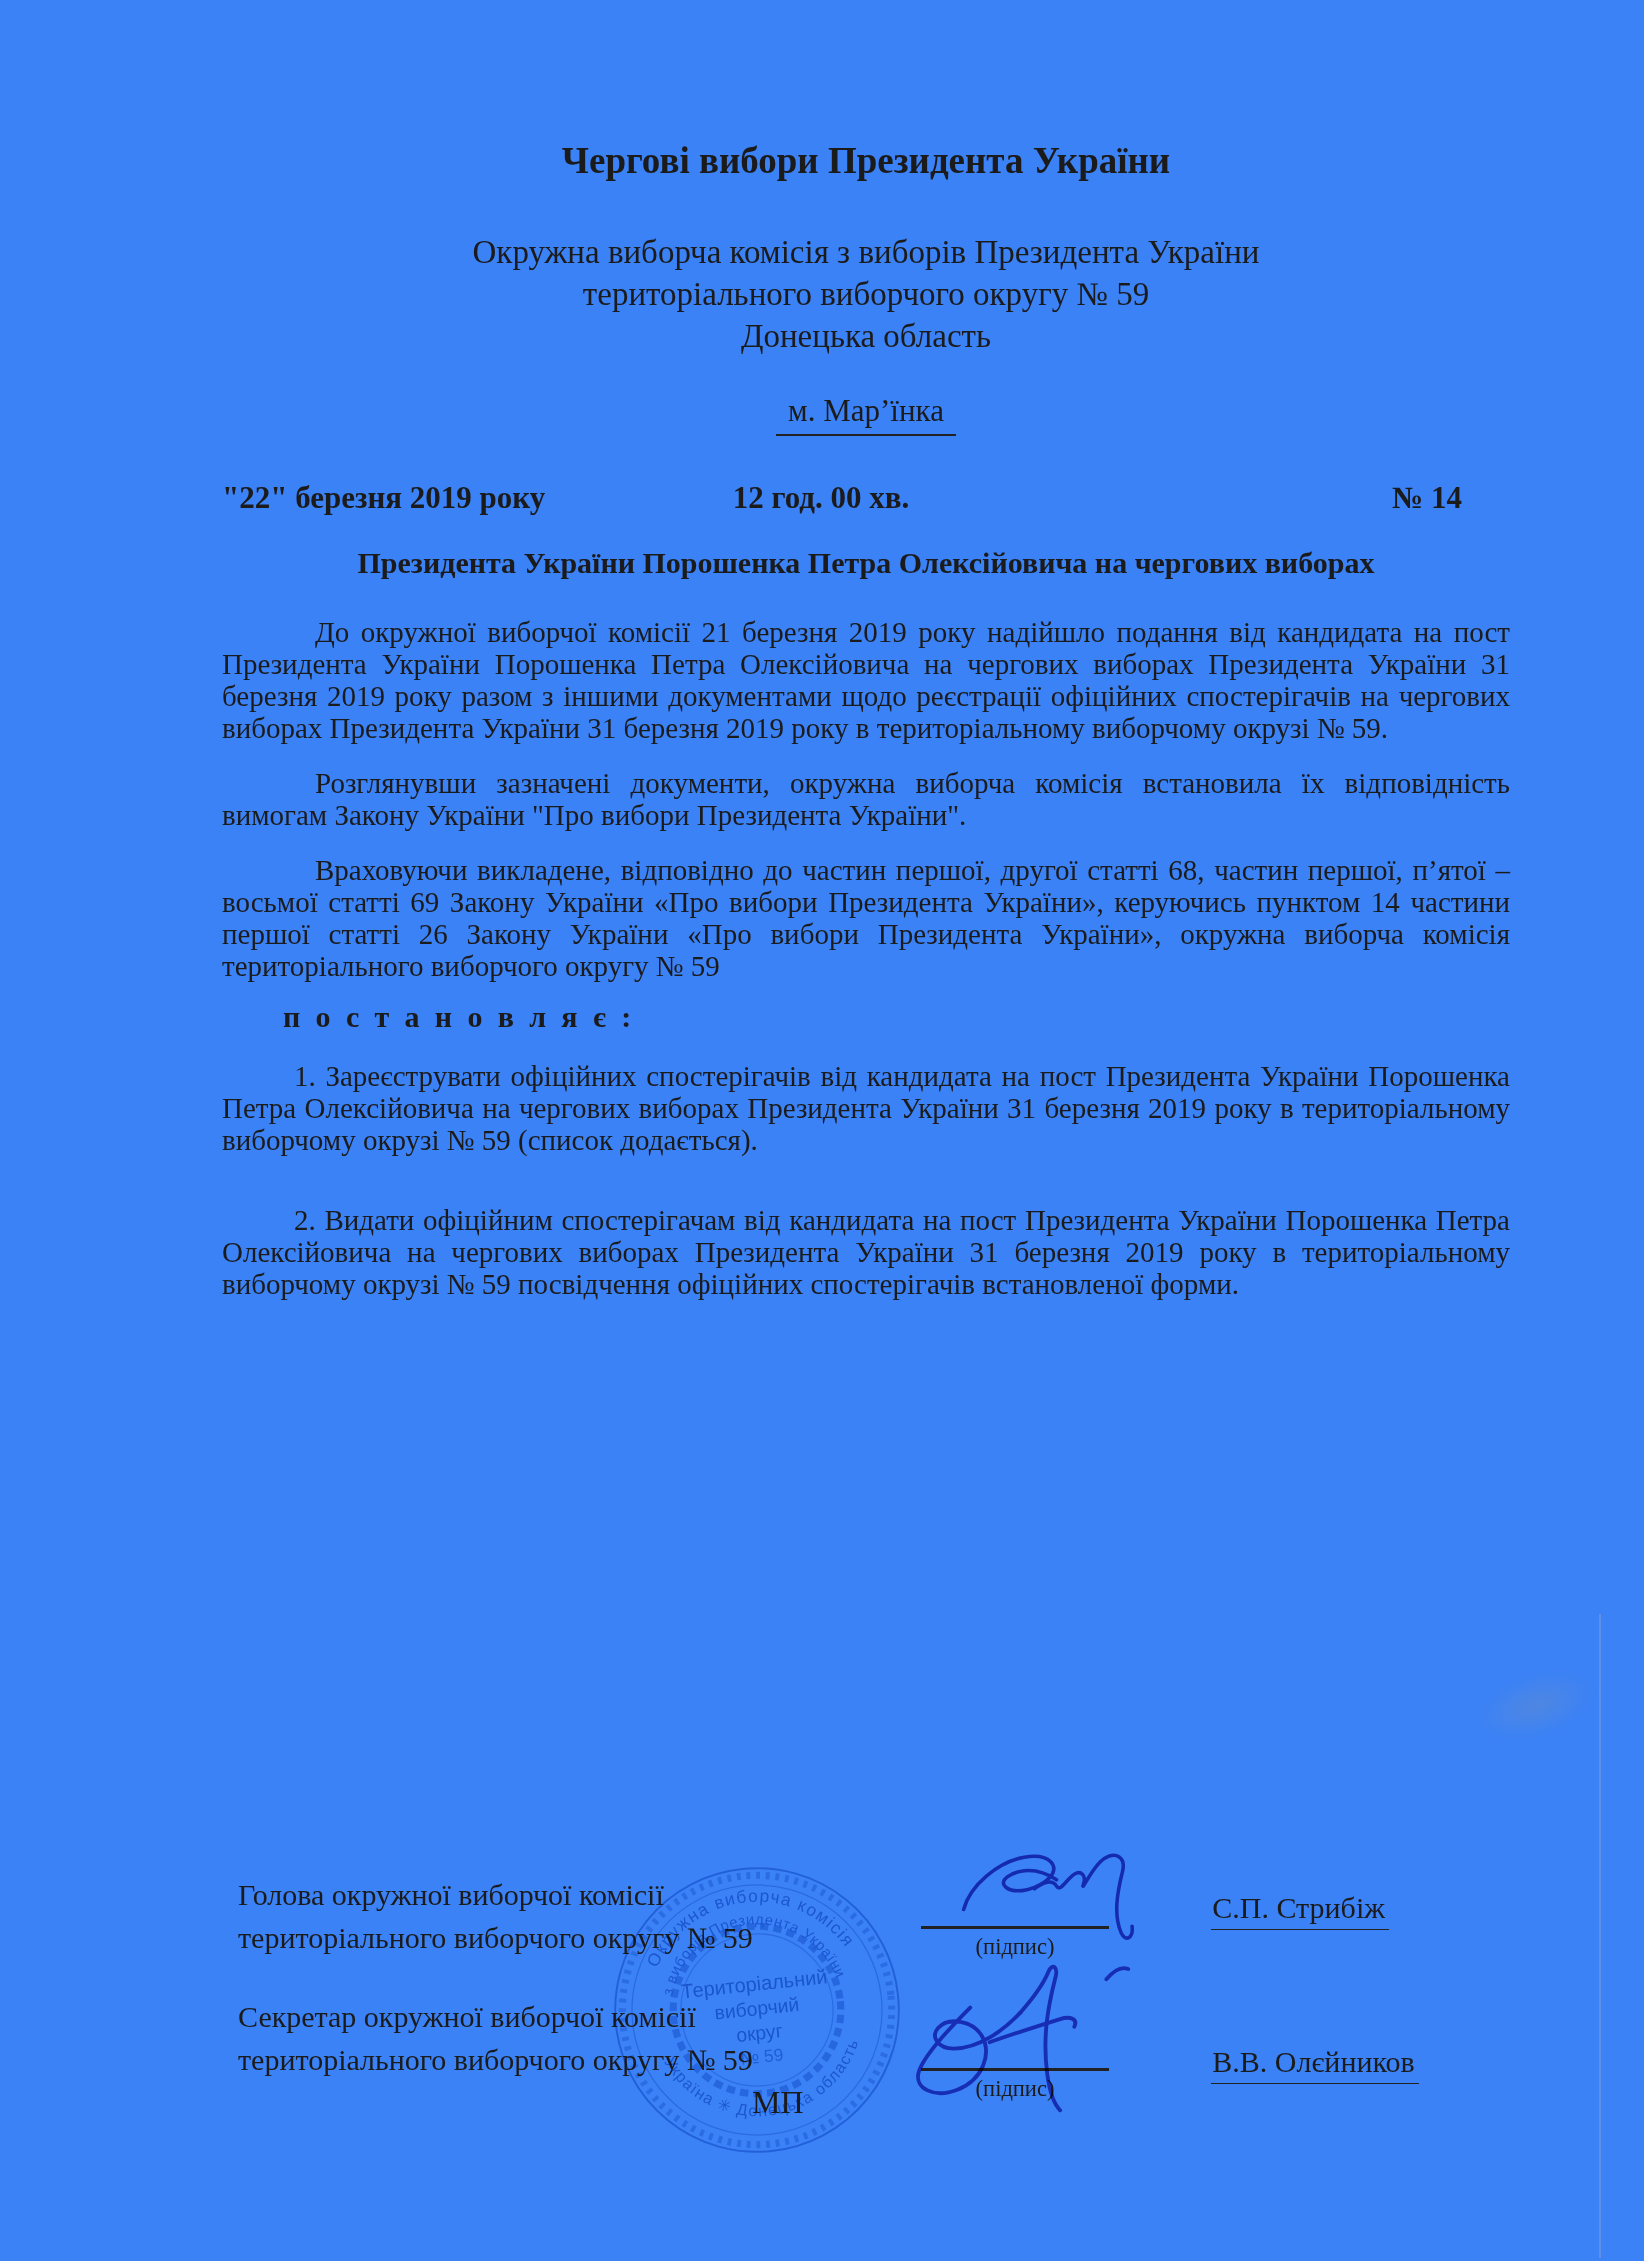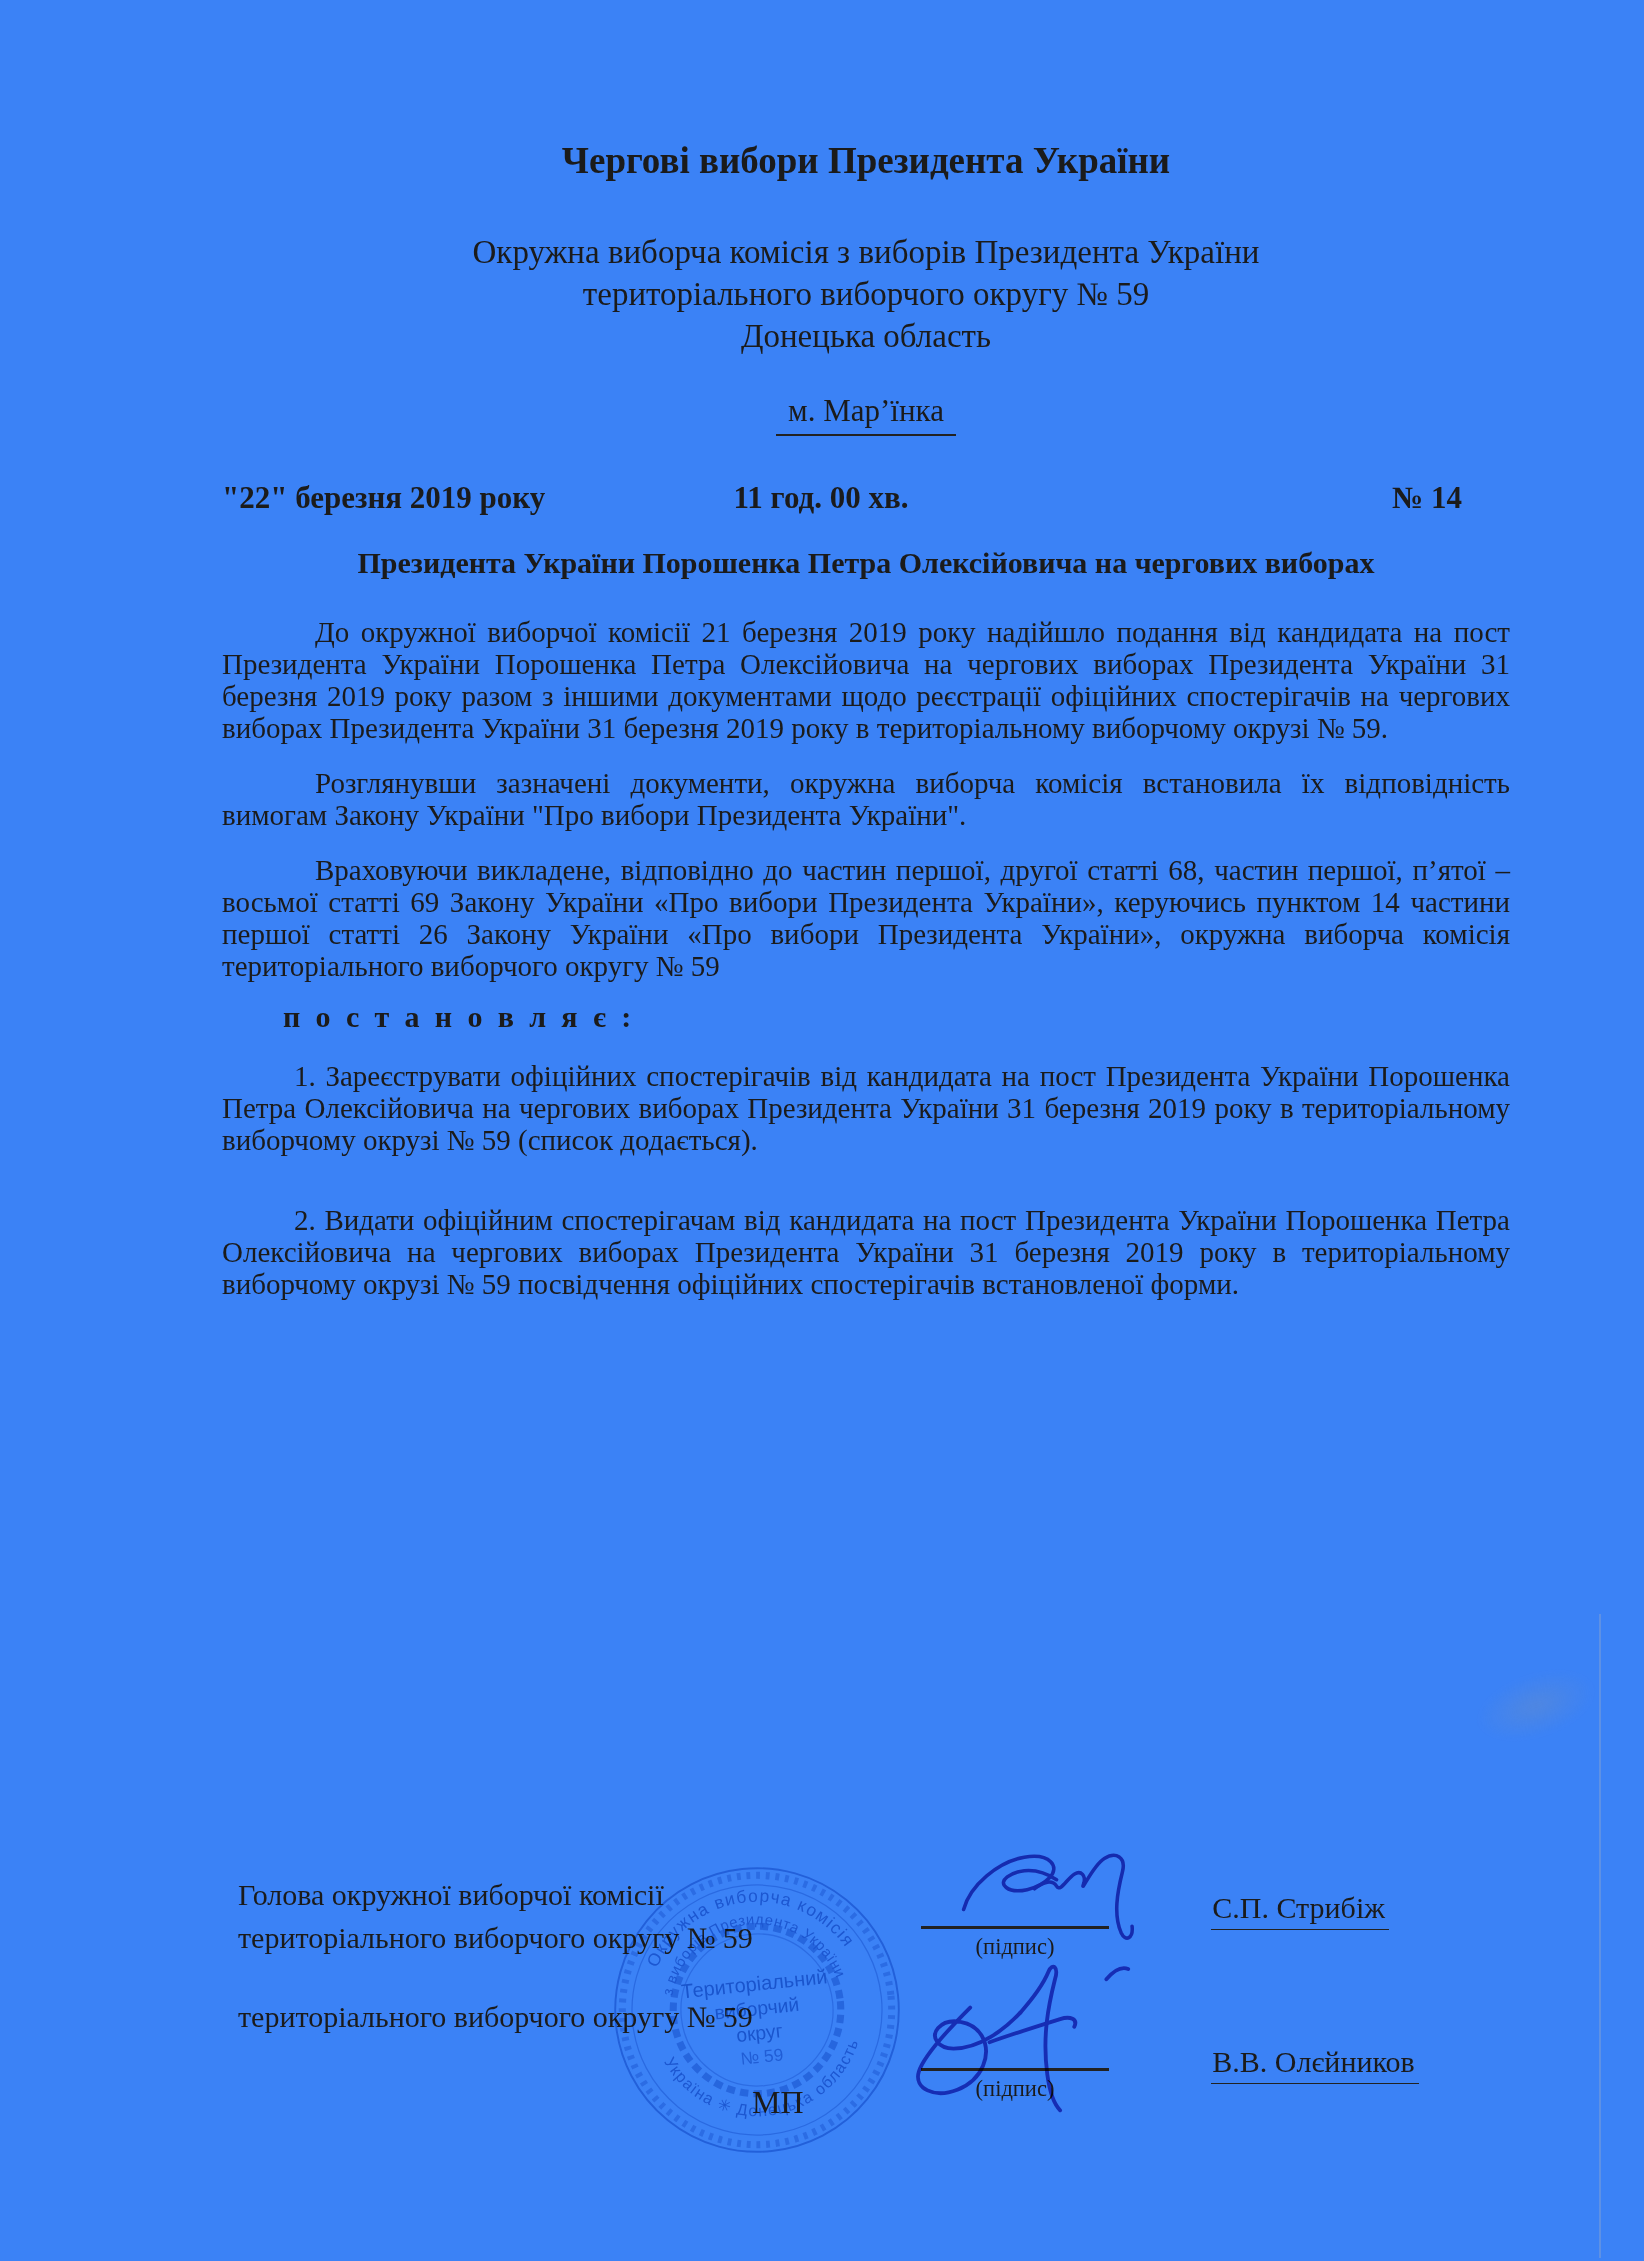--- a/index.html
+++ b/index.html
@@ -103,21 +103,21 @@
       <div>Донецька область</div>
     </div>
 
 
     <div class="center place-wrap">
       <span class="place">м. Мар’їнка</span>
     </div>
 
     <div class="meta-row">
       <span class="meta-date">"22"  березня 2019 року</span>
-      <span class="meta-time">11 год. 00 хв.</span>
+      <span class="meta-time">12 год. 00 хв.</span>
       <span class="meta-number">№ 14</span>
     </div>
 
     <div class="center subject">
       <div>Президента України Порошенка Петра Олексійовича на чергових виборах</div>
     </div>
 
     <div class="para p1">До окружної виборчої комісії 21 березня 2019 року надійшло подання від кандидата на пост Президента України Порошенка Петра Олексійовича на чергових виборах Президента України 31 березня 2019 року  разом з іншими документами щодо реєстрації офіційних спостерігачів на чергових виборах Президента України  31 березня 2019 року  в територіальному виборчому окрузі № 59.</div>
     <div class="para p2">Розглянувши зазначені документи, окружна виборча комісія встановила їх відповідність вимогам Закону України "Про вибори Президента України".</div>
     <div class="para p3">Враховуючи викладене, відповідно до частин першої, другої статті 68, частин першої, п’ятої – восьмої статті 69 Закону України «Про вибори Президента України»,  керуючись пунктом 14 частини першої статті 26 Закону України «Про вибори Президента України», окружна виборча комісія територіального виборчого округу № 59</div>
@@ -133,20 +133,21 @@
 
     <div class="sig-role role-1">
       <div>Голова окружної виборчої   комісії</div>
       <div>територіального виборчого округу № 59</div>
     </div>
     <div class="sig-line line-1"></div>
     <div class="sig-caption caption-1">(підпис)</div>
     <div class="sig-name name-1">С.П. Стрибіж</div>
 
     <div class="sig-role role-2">
+      <div>Секретар окружної виборчої   комісії</div>
       <div>територіального виборчого округу № 59</div>
     </div>
     <div class="sig-line line-2"></div>
     <div class="sig-caption caption-2">(підпис)</div>
     <div class="sig-name name-2">В.В. Олєйников</div>
 
   </div>
 
   <svg class="stamp" viewBox="0 0 450 450">
     <defs>

